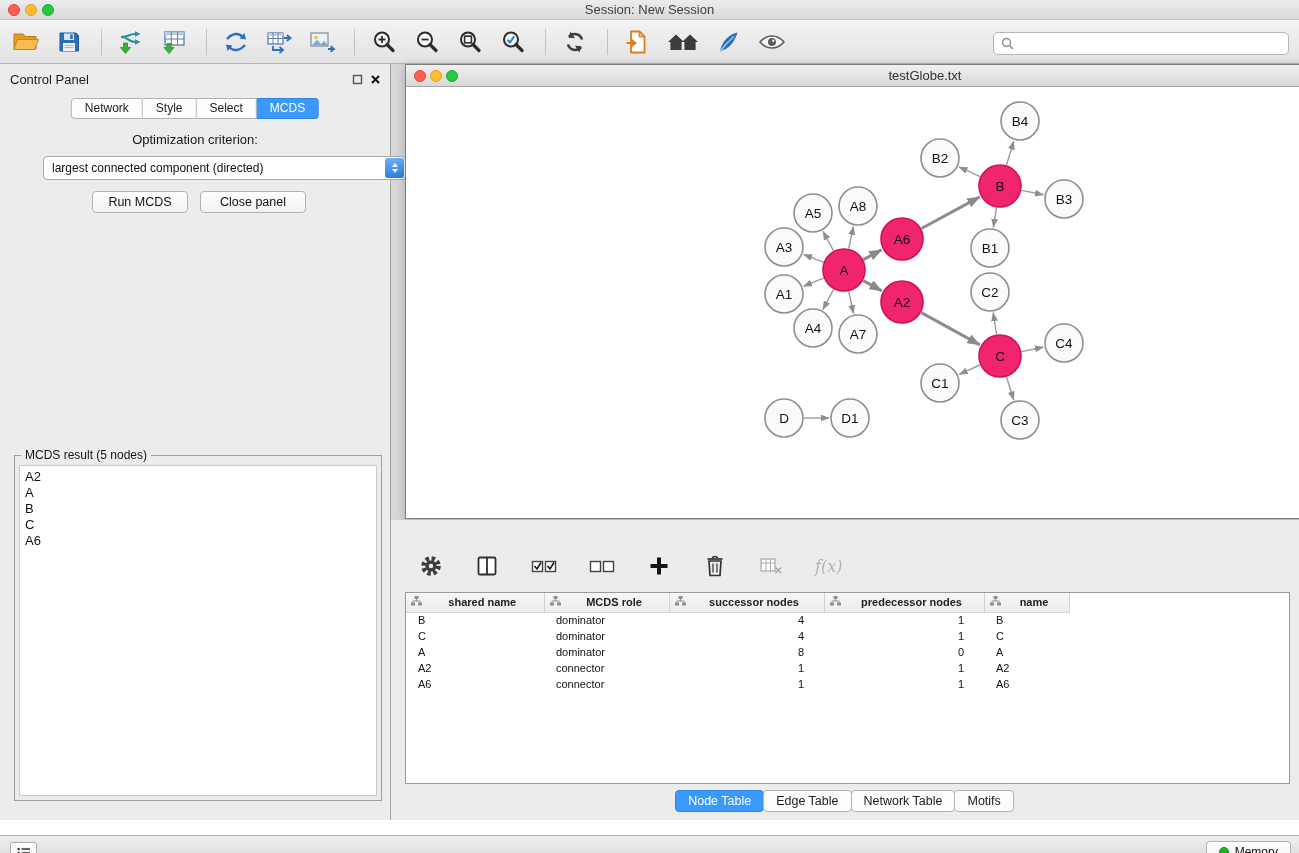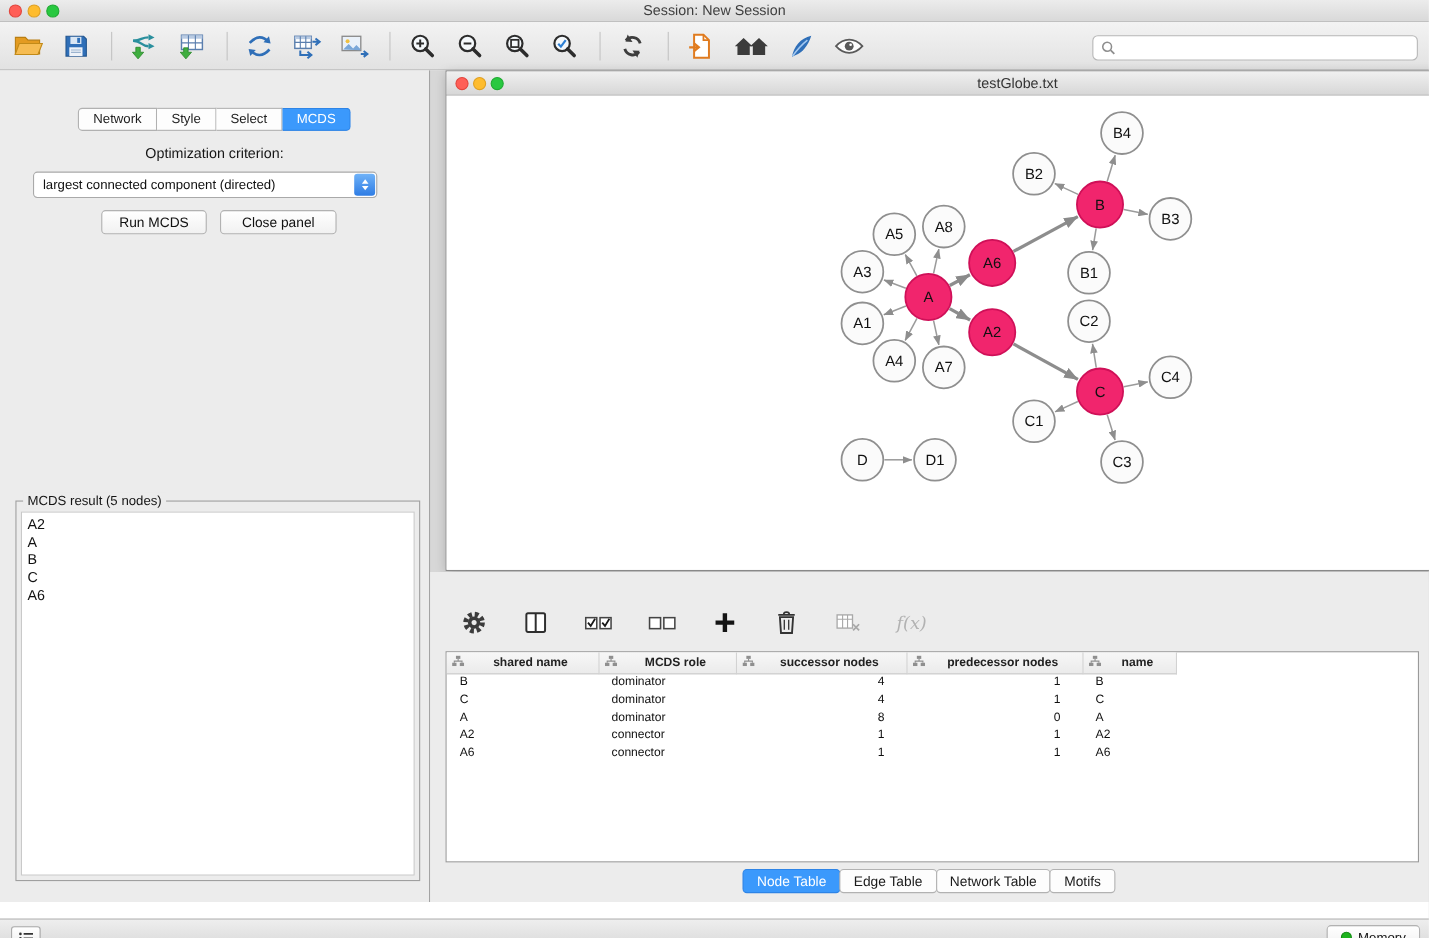--- a/index.html
+++ b/index.html
@@ -31,21 +31,21 @@
   .panel-head{position:absolute;top:0;left:0;right:0;height:28px}
   .panel-title{position:absolute;left:10px;top:8px;font-size:13px;color:#1c1c1c}
   .panel-ctl{position:absolute;top:8px;display:flex;align-items:center;justify-content:center;width:14px;height:14px;cursor:default}
   .cp-float{right:26px}.cp-close{right:8px}
   .cp-tabs{position:absolute;top:34px;left:50%;transform:translateX(-50%);display:flex}
   .cp-tab{height:21px;line-height:19px;padding:0 13px;font-size:12px;background:#fdfdfd;border:1px solid #b1b1b1;border-left:none;color:#1d1d1d;cursor:default;white-space:nowrap}
   .cp-tab:first-child{border-left:1px solid #b1b1b1;border-radius:4px 0 0 4px}
   .cp-tab:last-child{border-radius:0 4px 4px 0}
   .cp-tab.active{background:#3b99fc;border-color:#2e84e6;color:#fff}
   .opt-label{position:absolute;top:68px;left:0;right:0;text-align:center;font-size:13px;color:#161616}
-  .dropdown{position:absolute;top:92px;left:30px;width:313px;height:24px;background:#fff;border:1px solid #a9a9a9;border-radius:4px;font-size:12px;color:#101010;line-height:22px;padding-left:8px;cursor:default}
+  .dropdown{position:absolute;top:92px;left:43px;width:363px;height:24px;background:#fff;border:1px solid #a9a9a9;border-radius:4px;font-size:12px;color:#101010;line-height:22px;padding-left:8px;cursor:default}
   .stepper{position:absolute;right:1px;top:1px;bottom:1px;width:19px;border-radius:3px;background:linear-gradient(#6fb2f8,#2e7ce4);display:flex;flex-direction:column;align-items:center;justify-content:center;gap:2px}
   .arr-up{width:0;height:0;border-left:3.5px solid transparent;border-right:3.5px solid transparent;border-bottom:4px solid #fff}
   .arr-dn{width:0;height:0;border-left:3.5px solid transparent;border-right:3.5px solid transparent;border-top:4px solid #fff}
   .cp-btn{position:absolute;top:127px;height:22px;background:linear-gradient(#ffffff,#f1f1f1);border:1px solid #b2b2b2;border-radius:4px;font-size:12.5px;color:#101010;text-align:center;line-height:20px;cursor:default}
   .btn-run{left:92px;width:96px}
   .btn-close{left:200px;width:106px}
   .groupbox{position:absolute;top:391px;left:14px;width:368px;height:346px;border:1px solid #9f9f9f}
   .groupbox-title{position:absolute;top:-8px;left:6px;background:#ececec;padding:0 4px;font-size:12px;color:#141414;white-space:nowrap}
   .result-list{position:absolute;top:9px;left:4px;right:4px;bottom:4px;background:#fff;border:1px solid #cachd;border:1px solid #c9c9c9;font-size:13px;color:#111;padding:3px 5px;overflow:hidden}
   .result-list div{height:16px;line-height:16px}
@@ -234,20 +234,33 @@
         <circle cx="5.5" cy="5.5" r="4" fill="none" stroke="#8e8e8e" stroke-width="1.4"></circle>
         <line x1="8.6" y1="8.6" x2="12" y2="12" stroke="#8e8e8e" stroke-width="1.6"></line>
       </svg>
       <input class="search-input" type="text" value="" style="">
     </div>
   </div>
 
   <div class="main">
 
     <div class="control-panel">
+      <div class="panel-head">
+        <span class="panel-title">Control Panel</span>
+        <span class="panel-ctl cp-float">
+          <svg width="11" height="11">
+              <rect x="1.5" y="1.5" width="8" height="8" fill="none" stroke="#555" stroke-width="1.4"></rect>
+            </svg>
+        </span>
+        <span class="panel-ctl cp-close">
+          <svg width="11" height="11">
+              <path d="M2 2 L9 9 M9 2 L2 9" stroke="#111" stroke-width="2"></path>
+            </svg>
+        </span>
+      </div>
       <div class="cp-tabs">
         <span class="cp-tab">Network</span>
         <span class="cp-tab">Style</span>
         <span class="cp-tab">Select</span>
         <span class="cp-tab active">MCDS</span>
       </div>
       <div class="opt-label">Optimization criterion:</div>
       <div class="dropdown">
         <span>largest connected component (directed)</span>
         <span class="stepper">

